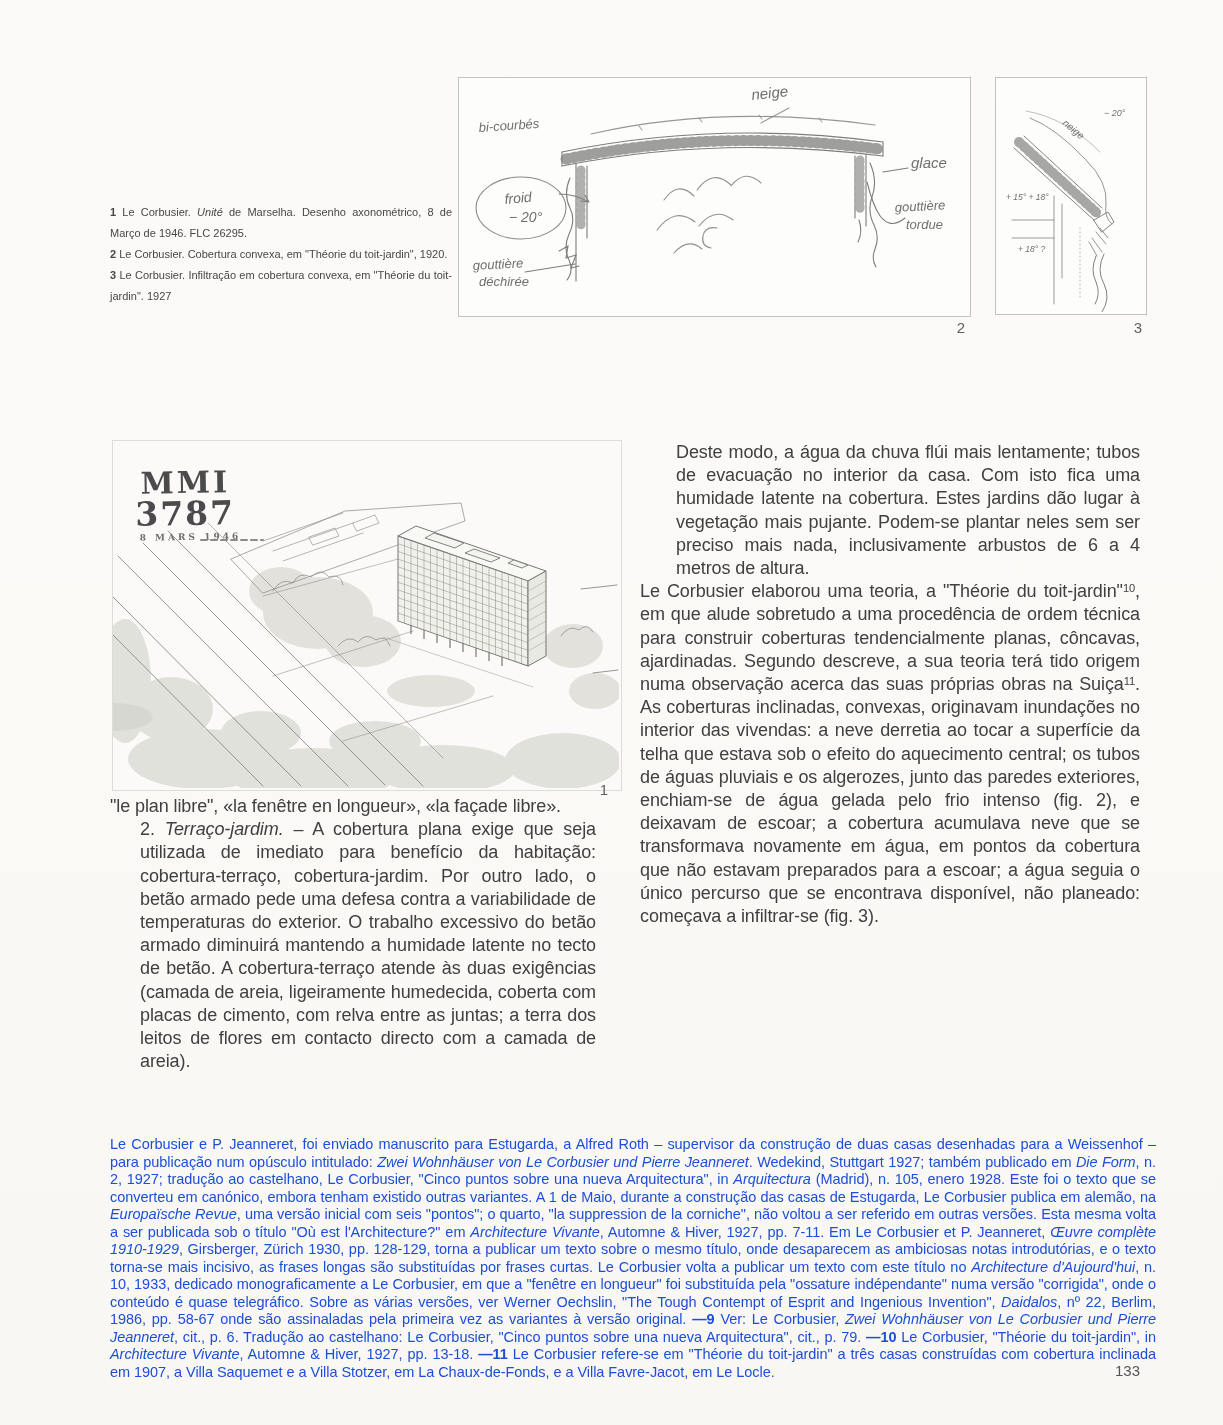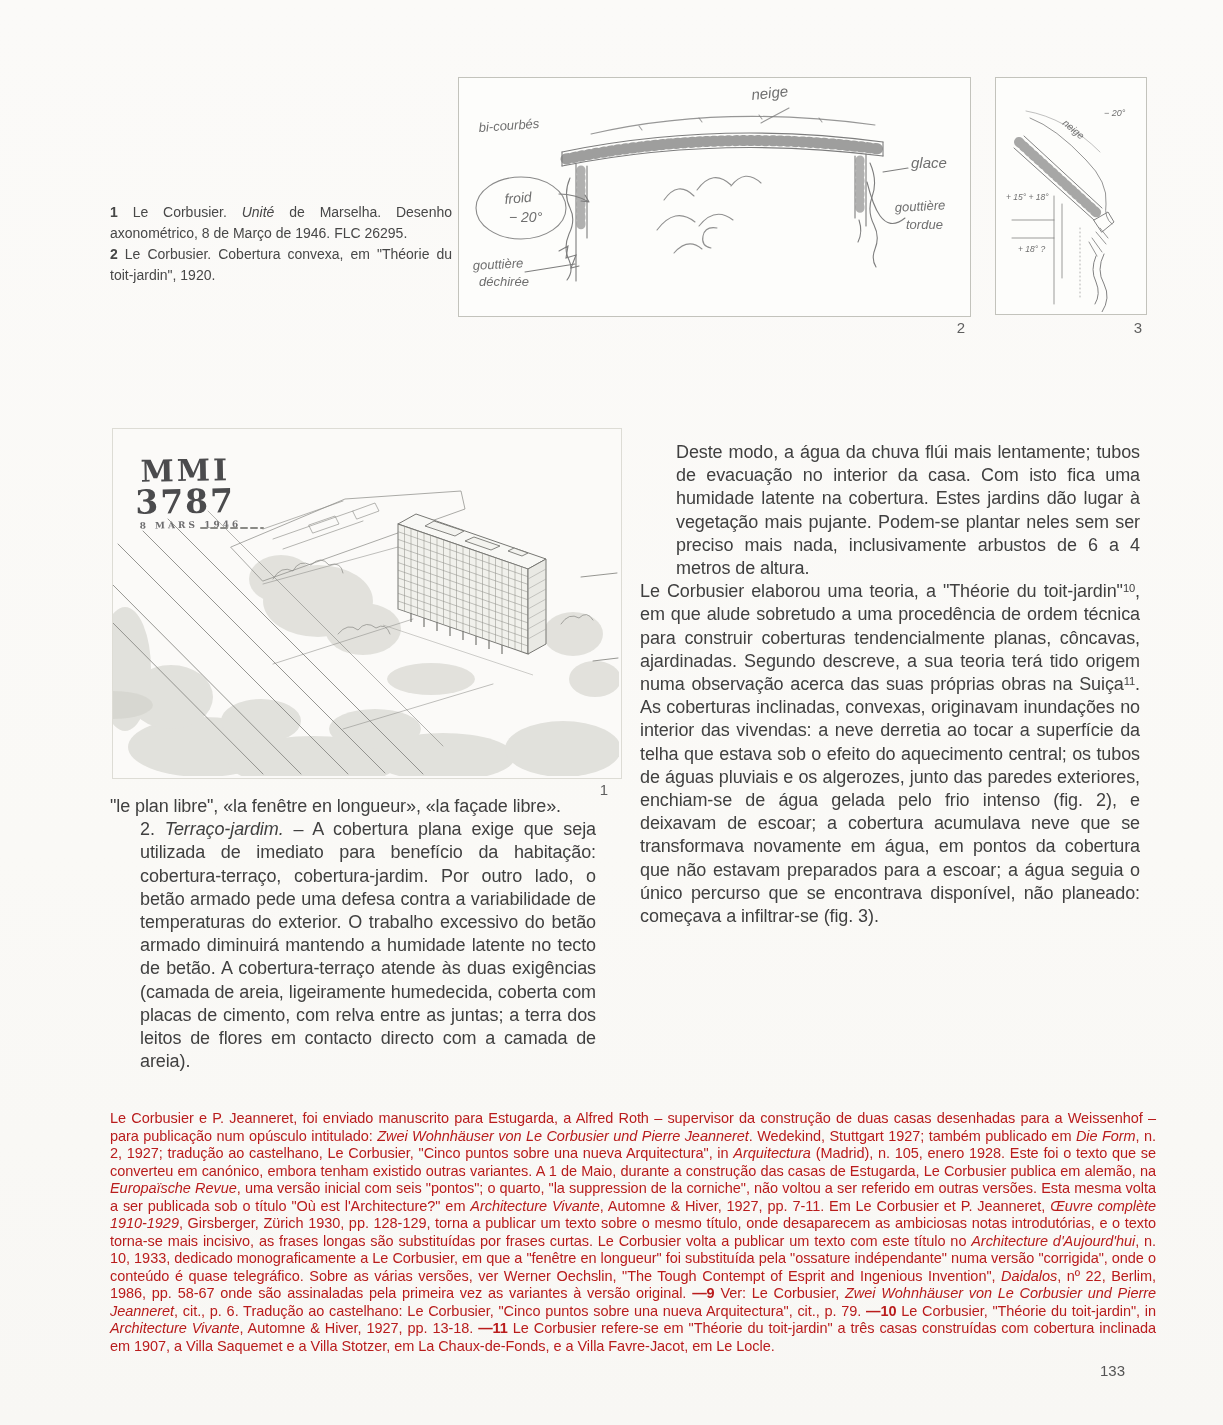--- a/index.html
+++ b/index.html
@@ -4,59 +4,60 @@
 <style>
   html,body{margin:0;padding:0;}
   body{
     width:1223px;height:1425px;position:relative;overflow:hidden;
     background:linear-gradient(180deg,#fbfaf8 0%,#faf9f6 60%,#f8f7f4 100%);
     font-family:"Liberation Sans","DejaVu Sans",sans-serif;
     color:#414141;
   }
   .abs{position:absolute;}
   
-  .captions{left:110px;top:202px;width:342px;font-size:14px;line-height:21px;
+  .captions{left:110px;top:202px;width:342px;font-size:11px;line-height:21px;
     text-align:justify;color:#474747;}
   .captions p{margin:0;}
   
   .col{font-size:18px;line-height:23.2px;letter-spacing:-0.1px;text-align:justify;color:#404040;}
   .left-col{left:110px;top:795px;width:486px;}
   .right-col{left:640px;top:441px;width:500px;}
   .col p{margin:0;}
   .indent-l{margin-left:30px !important;}
   .indent-r{margin-left:36px !important;}
   .justify-last{text-align-last:justify;}
   
   .seg-i{font-style:italic;}
   .seg-b{font-weight:bold;}
   .seg-sup{font-size:0.62em;position:relative;top:-0.45em;line-height:0;}
   
-  .footnotes{left:110px;top:1110px;width:1046px;font-size:14.5px;line-height:17.5px;
-    text-align:justify;color:#b91c1c;letter-spacing:-0.05px;}
+  .footnotes{left:110px;top:1136px;width:1046px;font-size:14.5px;line-height:17.5px;
+    text-align:justify;color:#1d4ed8;letter-spacing:-0.05px;}
   
   .fig-frame{background:#fdfdfb;border:1px solid #c3c3bc;}
-  .fig1-frame{left:112px;top:428px;width:508px;height:349px;background:#fbfaf8;border:1px solid #dddcd5;}
+  .fig1-frame{left:112px;top:440px;width:508px;height:349px;background:#fbfaf8;border:1px solid #dddcd5;}
   .fig2-frame{left:458px;top:77px;width:511px;height:238px;}
   .fig3-frame{left:995px;top:77px;width:150px;height:236px;}
   .fig-num{font-size:15px;color:#5f5f5f;text-align:right;}
   .fig2-num{left:940px;top:319px;width:25px;}
   .fig3-num{left:1118px;top:319px;width:24px;}
   .fig1-num{left:584px;top:781px;width:24px;}
-  .page-num{left:1100px;top:1362px;width:40px;font-size:15px;color:#555;}
+  .page-num{left:1100px;top:1362px;width:40px;text-align:right;font-size:15px;color:#555;}
   svg{display:block;}
   svg text{font-family:"Liberation Sans","DejaVu Sans",sans-serif;}
   .hand{font-style:italic;fill:#6f6f6f;}
   .stamp{font-family:"DejaVu Serif","Liberation Serif",serif;font-weight:bold;fill:#4b4b4d;}
 </style>
 </head>
 <body>
 
 <div class="abs captions">
   <p><span class="seg-b">1</span><span> Le Corbusier. </span><span class="seg-i">Unité</span><span> de Marselha. Desenho axonométrico, 8 de Março de 1946. FLC 26295.</span></p>
   <p><span class="seg-b">2</span><span> Le Corbusier. Cobertura convexa, em "Théorie du toit-jardin", 1920.</span></p>
+  <p><span class="seg-b">3</span><span> Le Corbusier. Infiltração em cobertura convexa, em "Théorie du toit-jardin". 1927</span></p>
 </div>
 
 <div class="abs fig-frame fig2-frame">
   <svg width="509" height="236" viewBox="0 0 509 236">
     <g stroke="#7d7d7d" fill="none" stroke-width="1.1" stroke-linecap="round">
 
       <path d="M103,74 Q258,42 424,64"></path>
       <path d="M103,88 Q258,57 424,78"></path>
       <path d="M103,74 L103,88 M424,64 L424,78"></path>
       <path d="M107,81 Q258,50 420,71" stroke-width="11" stroke-dasharray="2.2 5.2" opacity="0.75"></path>

